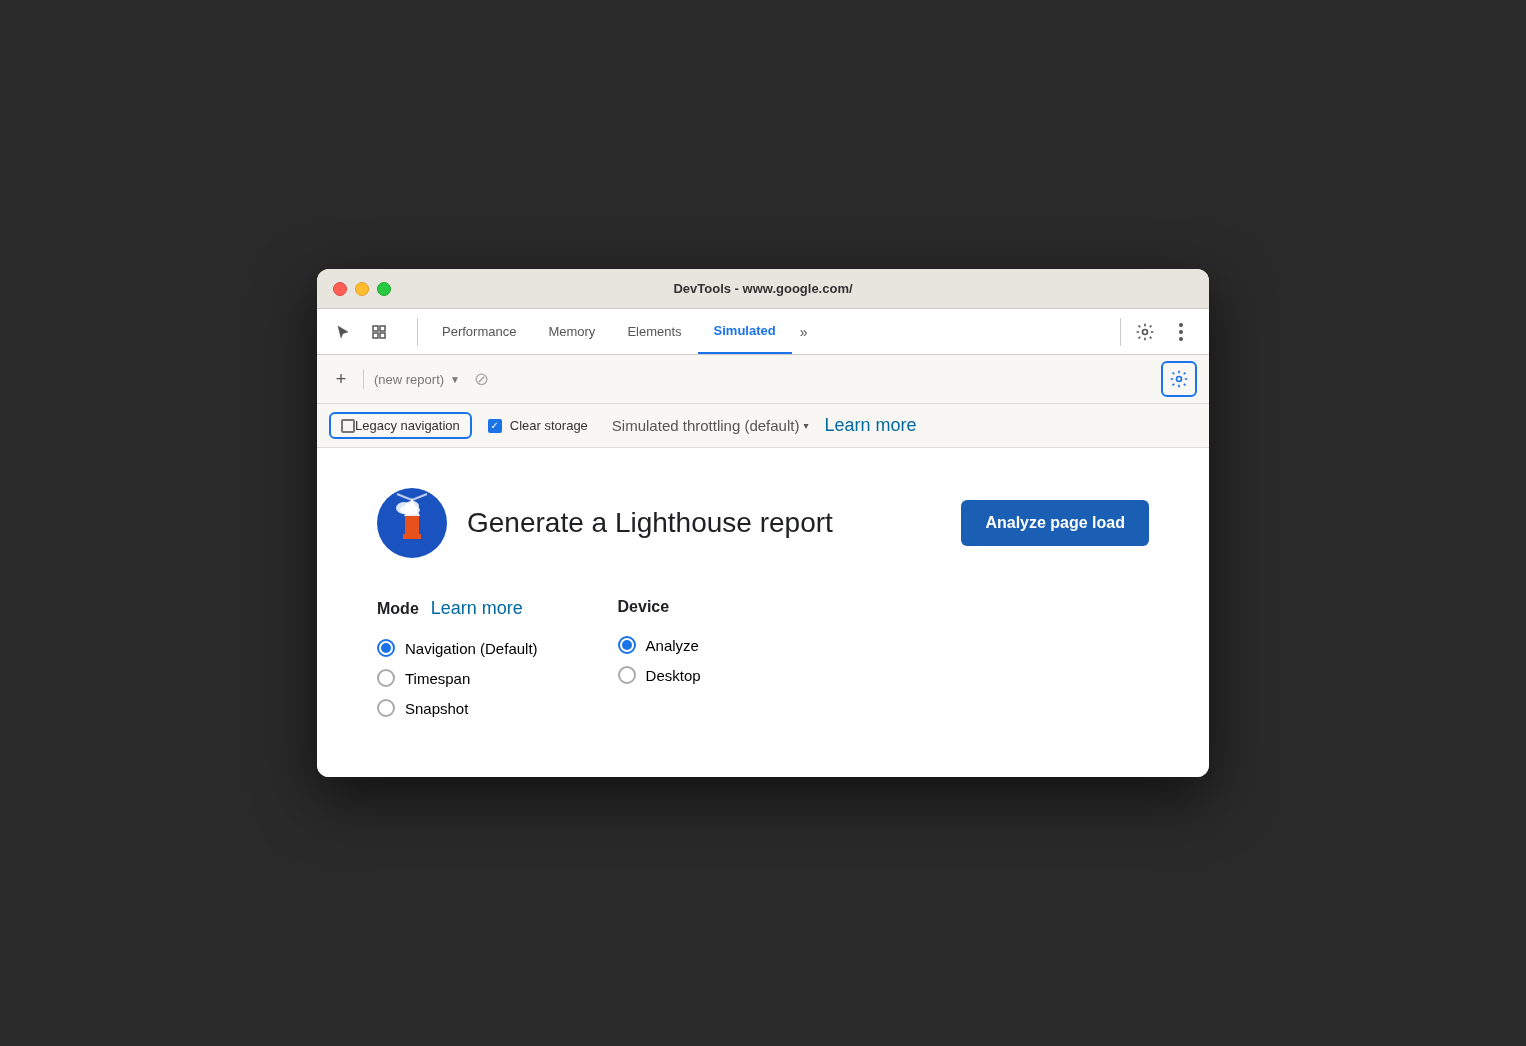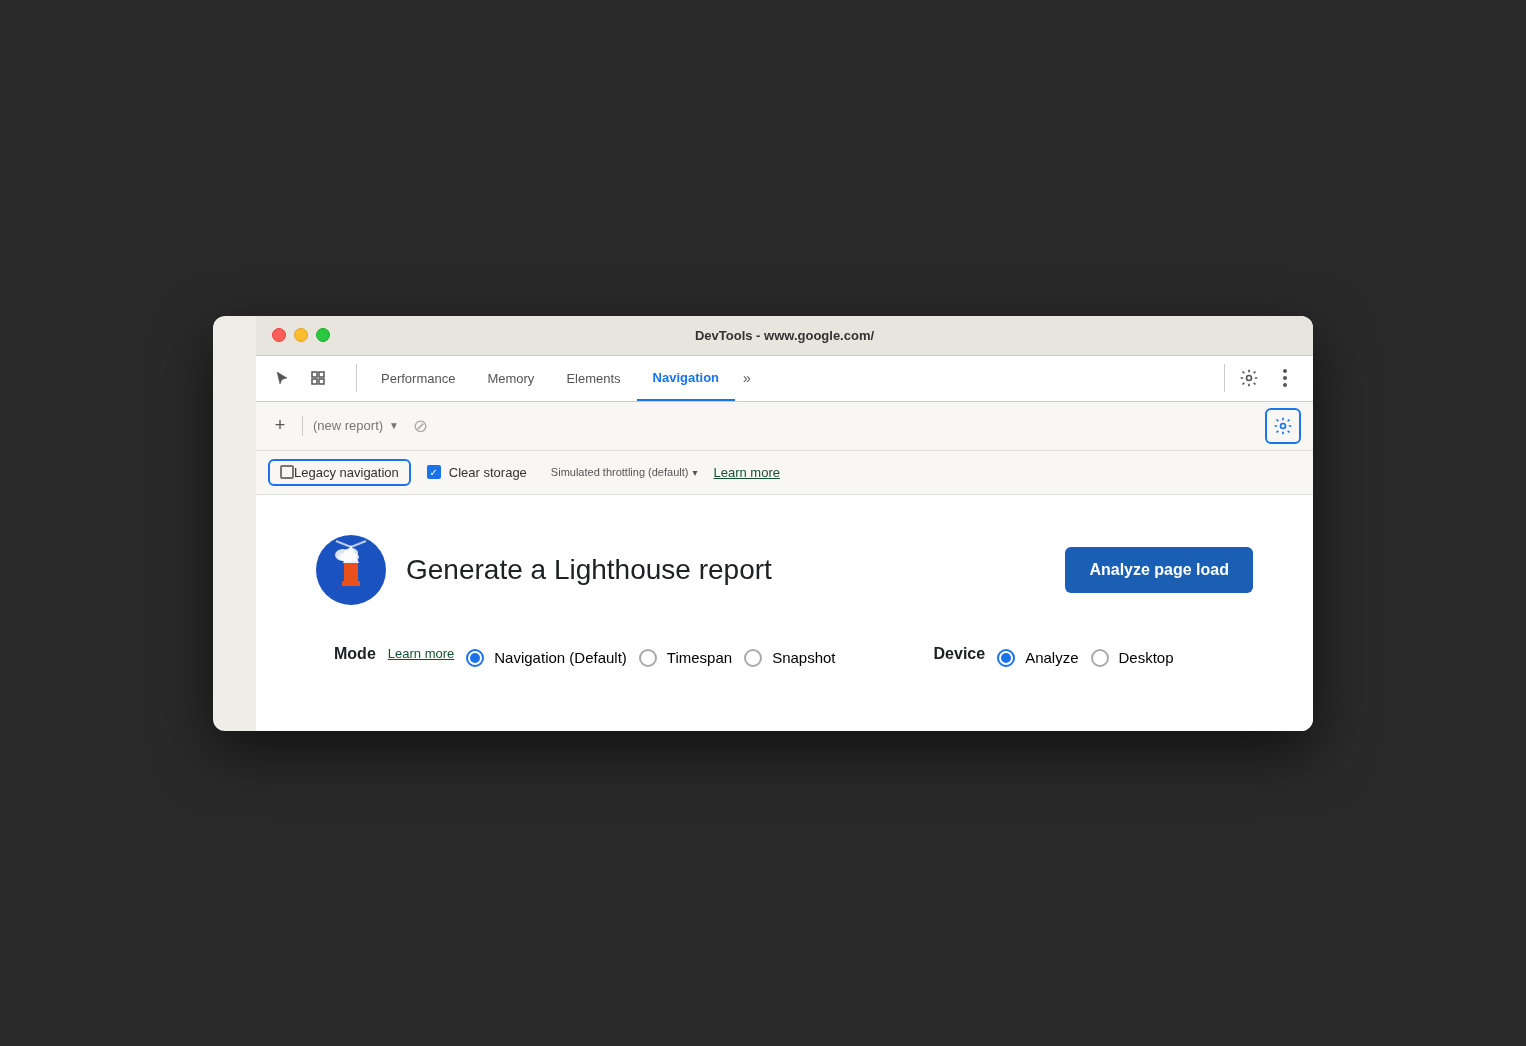--- a/index.html
+++ b/index.html
@@ -7,26 +7,25 @@
     body {
       background: #2a2a2a;
       display: flex;
       justify-content: center;
       align-items: center;
       min-height: 100vh;
       font-family: -apple-system, BlinkMacSystemFont, 'Segoe UI', sans-serif;
     }
 
     .window {
-      width: 1100px;
+      width: 892px;
       border-radius: 12px;
       overflow: hidden;
       box-shadow: 0 20px 60px rgba(0,0,0,0.6);
       background: #f0ede8;
-      padding-left: 43px;
     }
 
     
     .title-bar {
       background: #e8e4de;
       padding: 12px 16px;
       display: flex;
       align-items: center;
       justify-content: center;
       position: relative;
@@ -225,31 +224,30 @@
       align-items: center;
       gap: 8px;
     }
     .throttling-group {
       display: flex;
       align-items: center;
       gap: 4px;
       margin-left: 8px;
     }
     .throttling-label {
-      font-size: 11px;
+      font-size: 15px;
       color: #555;
     }
     .throttling-arrow {
       font-size: 10px;
       color: #555;
     }
     .learn-more-link {
-      color: #14532d;
-      font-size: 13px;
-      text-decoration: underline;
+      color: #0369a1;
+      font-size: 18px;
       cursor: pointer;
     }
 
     
     .main-content {
       background: white;
       padding: 40px 60px 60px 60px;
     }
 
     
@@ -285,23 +283,22 @@
       white-space: nowrap;
     }
 
     
     .options-section {
       display: flex;
       gap: 80px;
     }
     .option-group {
       display: flex;
-      flex-direction: row;
+      flex-direction: column;
       gap: 12px;
-      margin-left: 18px;
     }
     .option-group-header {
       display: flex;
       align-items: center;
       gap: 12px;
       margin-bottom: 8px;
     }
     .option-group-title {
       font-size: 16px;
       font-weight: 700;
@@ -365,21 +362,21 @@
           <rect x="2" y="9" width="5" height="5" stroke="#555" stroke-width="1.5" fill="none"></rect>
           <rect x="9" y="9" width="5" height="5" stroke="#555" stroke-width="1.5" fill="none"></rect>
         </svg>
       </div>
     </div>
     <div class="tab-divider"></div>
     <div class="tab-items">
       <div class="tab-item">Performance</div>
       <div class="tab-item">Memory</div>
       <div class="tab-item">Elements</div>
-      <div class="tab-item active">Navigation</div>
+      <div class="tab-item active">Simulated</div>
       <div class="tab-more">»</div>
     </div>
     <div class="tab-divider"></div>
     <div class="tab-right-icons">
       <div class="tab-right-btn">
         <svg class="gear-svg" viewBox="0 0 24 24" fill="none" stroke="#555" stroke-width="2">
           <circle cx="12" cy="12" r="3"></circle>
           <path d="M12 2v3M12 19v3M4.22 4.22l2.12 2.12M17.66 17.66l2.12 2.12M2 12h3M19 12h3M4.22 19.78l2.12-2.12M17.66 6.34l2.12-2.12"></path>
         </svg>
       </div>

